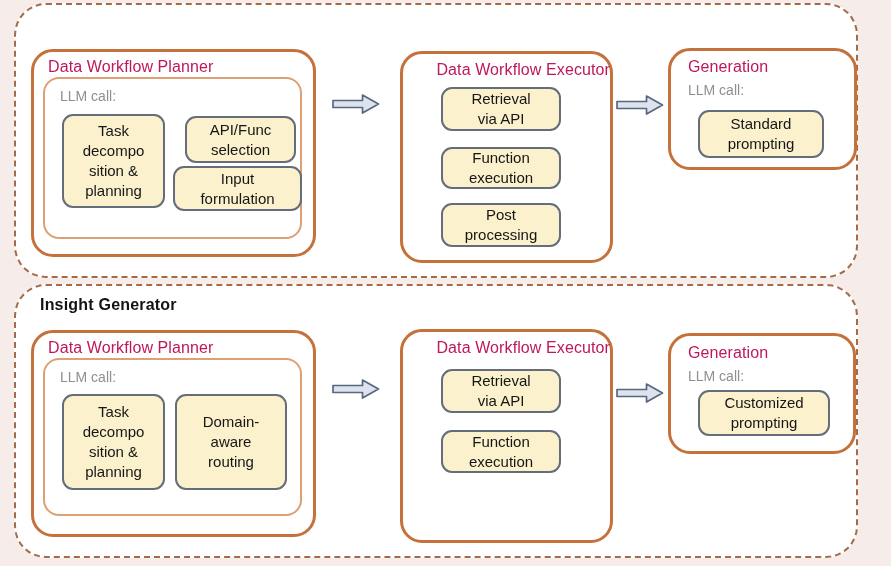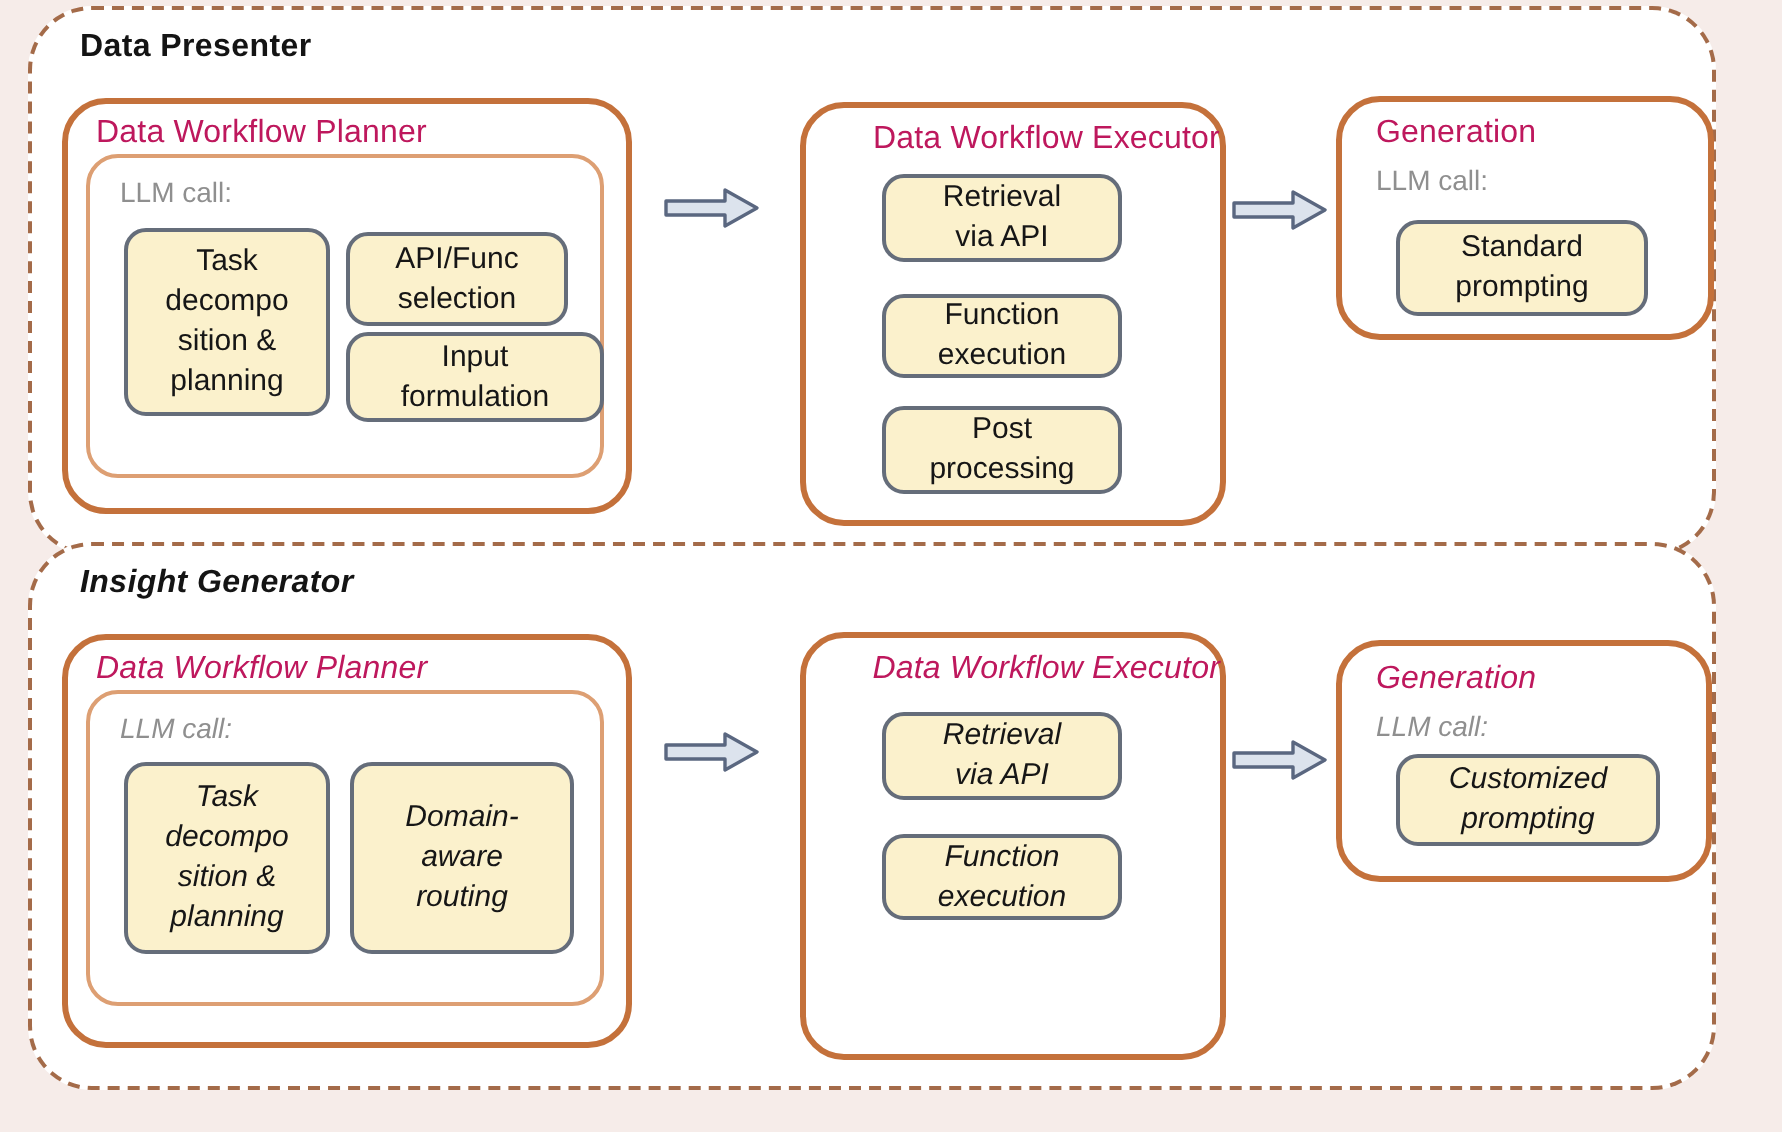--- a/index.html
+++ b/index.html
@@ -1,20 +1,20 @@
 <!DOCTYPE html>
 <html style="--page-background: #f6ece9; --panel-background: #ffffff; --dashed-border: #a46b49; --outer-box-border: #c4713b; --inner-box-border: #dd9f73; --chip-background: #fbf1cc; --chip-border: #656d7a; --chip-text: #161616; --arrow-fill: #dce3ed; --arrow-stroke: #5a6780; --muted-label: #8f8f8f; --title-text: #141414;"><head>
 <meta charset="utf-8">
 <style>
   html,body{margin:0;padding:0;}
   body{background:#f7efec;font-family:"Liberation Sans",sans-serif;}
   .canvas{position:relative;width:891px;height:566px;background:var(--page-background,#f7efec);overflow:hidden;color:var(--title-text,#141414);}
   .panel{position:absolute;left:14px;width:840px;background:var(--panel-background,#fff);border:2px dashed var(--dashed-border,#a46b49);border-radius:32px;}
   .panel--top{top:3px;height:271px;}
-  .panel--bottom{top:271px;height:270px;font-style:italic;}
+  .panel--bottom{top:284px;height:270px;}
   .panel-title{position:absolute;left:24px;top:10px;font-size:16px;font-weight:bold;letter-spacing:.2px;}
   .box{position:absolute;border:3px solid var(--outer-box-border,#c4713b);border-radius:22px;background:#fff;box-sizing:border-box;}
   .box-title{font-size:16px;letter-spacing:.1px;color:#be185d;}
   .box-title--abs{position:absolute;left:14px;top:6px;}
   .box-title--center{position:absolute;left:0;right:0;top:7px;text-align:right;}
   .inner{position:absolute;border:2px solid var(--inner-box-border,#dd9f73);border-radius:16px;box-sizing:border-box;background:#fff;}
   .llm-label{position:absolute;font-size:14px;color:var(--muted-label,#8f8f8f);}
   .chip{position:absolute;display:flex;align-items:center;justify-content:center;text-align:center;
         white-space:pre-line;box-sizing:border-box;
         background:var(--chip-background,#fbf1cc);border:2px solid var(--chip-border,#646c79);
@@ -24,31 +24,30 @@
   .edge-strip{position:absolute;background:var(--page-background,#f7efec);}
   .edge-strip--left{left:0;top:0;width:12px;height:566px;}
   .edge-strip--bottom{left:0;top:561px;width:891px;height:5px;}
 </style>
 </head>
 <body>
 
 <div class="canvas">
 
   <div class="panel panel--top">
-    <div class="panel-title">Data Presenter</div>
 
     <div class="box" style="left:15px;top:44px;width:285px;height:208px;">
       <div class="box-title box-title--abs">Data Workflow Planner</div>
       <div class="inner" style="left:9px;top:25px;width:259px;height:162px;">
         <div class="llm-label" style="left:15px;top:9px;">LLM call:</div>
         <div class="chip" style="left:17px;top:35px;width:103px;height:94px;">Task
 decompo
 sition &amp;
 planning</div>
-        <div class="chip" style="left:128px;top:37px;width:111px;height:47px;">API/Func
+        <div class="chip" style="left:140px;top:37px;width:111px;height:47px;">API/Func
 selection</div>
         <div class="chip" style="left:128px;top:87px;width:129px;height:45px;">Input
 formulation</div>
       </div>
     </div>
 
     <svg class="arrow" style="left:316px;top:88px;" viewBox="0 0 48 22">
         <path d="M1 7.5 H30.5 V2 L46.5 11 L30.5 20 V14.5 H1 Z"></path>
       </svg>
 

